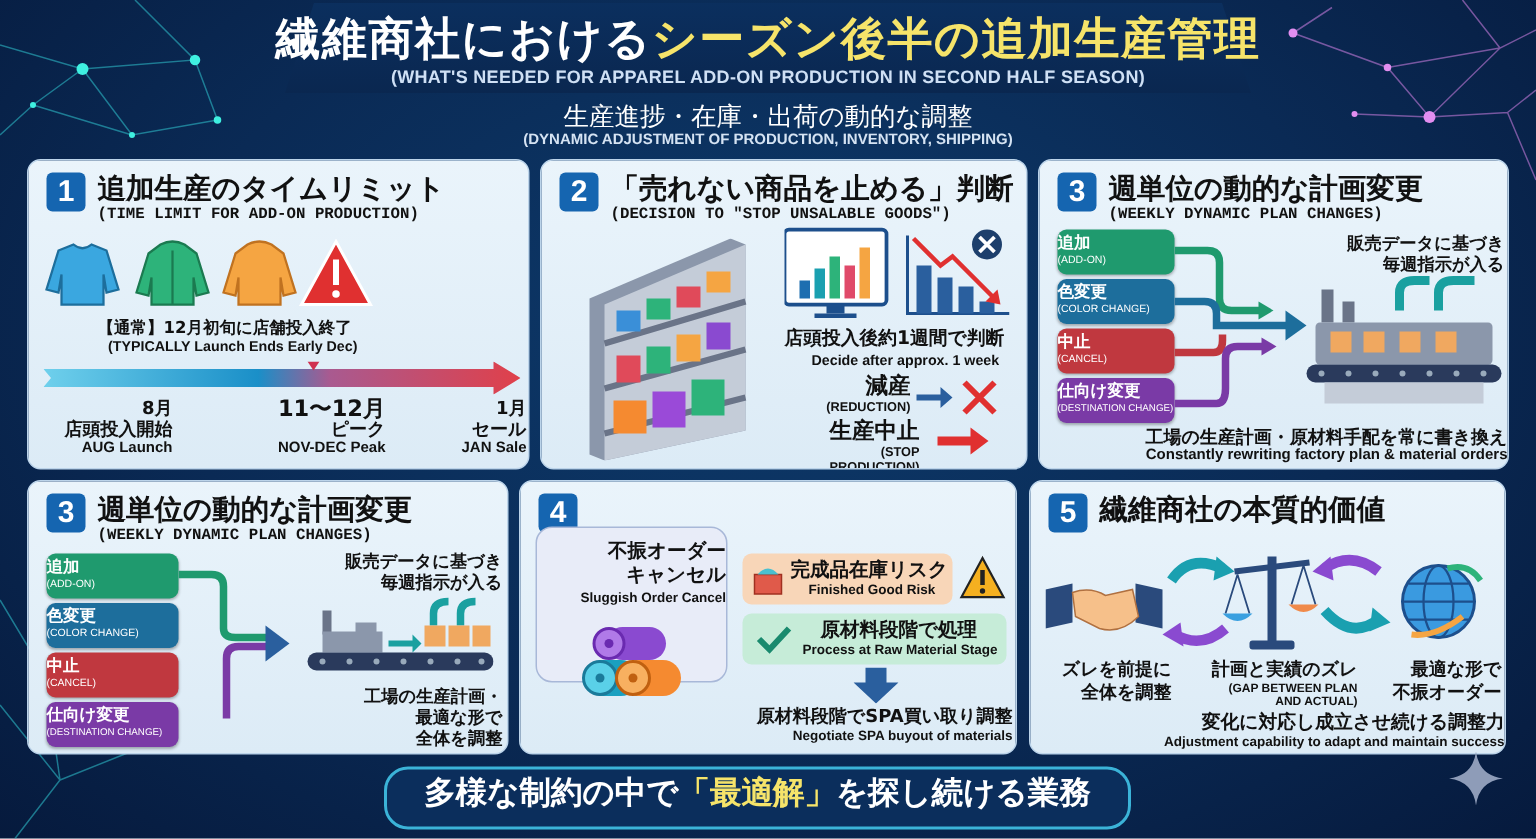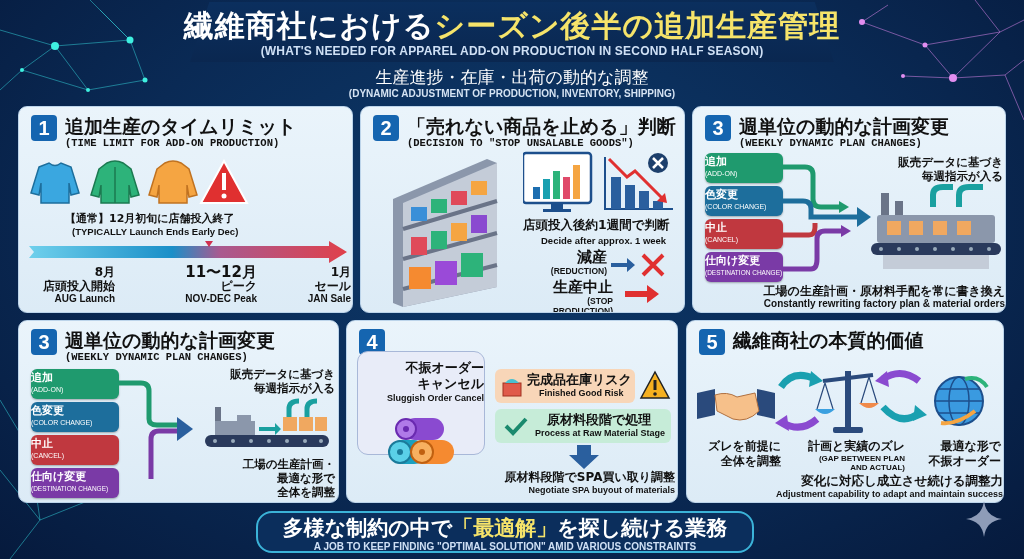--- a/index.html
+++ b/index.html
@@ -398,18 +398,17 @@
   <div class="abs jp c" style="left:224px;top:118px;width:90px;font-size:12px;line-height:15px">
       <div>最適な形で</div>
       <div>不振オーダー</div>
     </div>
   <div class="abs jp c" style="left:0;right:0;top:152px;font-size:12.5px">変化に対応し成立させ続ける調整力</div>
   <div class="abs en c" style="left:0;right:0;top:168px;font-size:9px">Adjustment capability to adapt and maintain success</div>
 </div>
 
 <div class="footer">
   <div class="fj"><span>多様な制約の中で</span><span class="hl">「最適解」</span><span>を探し続ける業務</span></div>
-  <div class="fe">A JOB TO KEEP FINDING "OPTIMAL SOLUTION" AMID VARIOUS CONSTRAINTS</div>
 </div>
 
 <svg class="sparkle" viewBox="0 0 36 36">
     <path d="M18 0 Q20 16 36 18 Q20 20 18 36 Q16 20 0 18 Q16 16 18 0 Z" fill="#8e9cb8"></path>
   </svg>
 
 </body></html>

